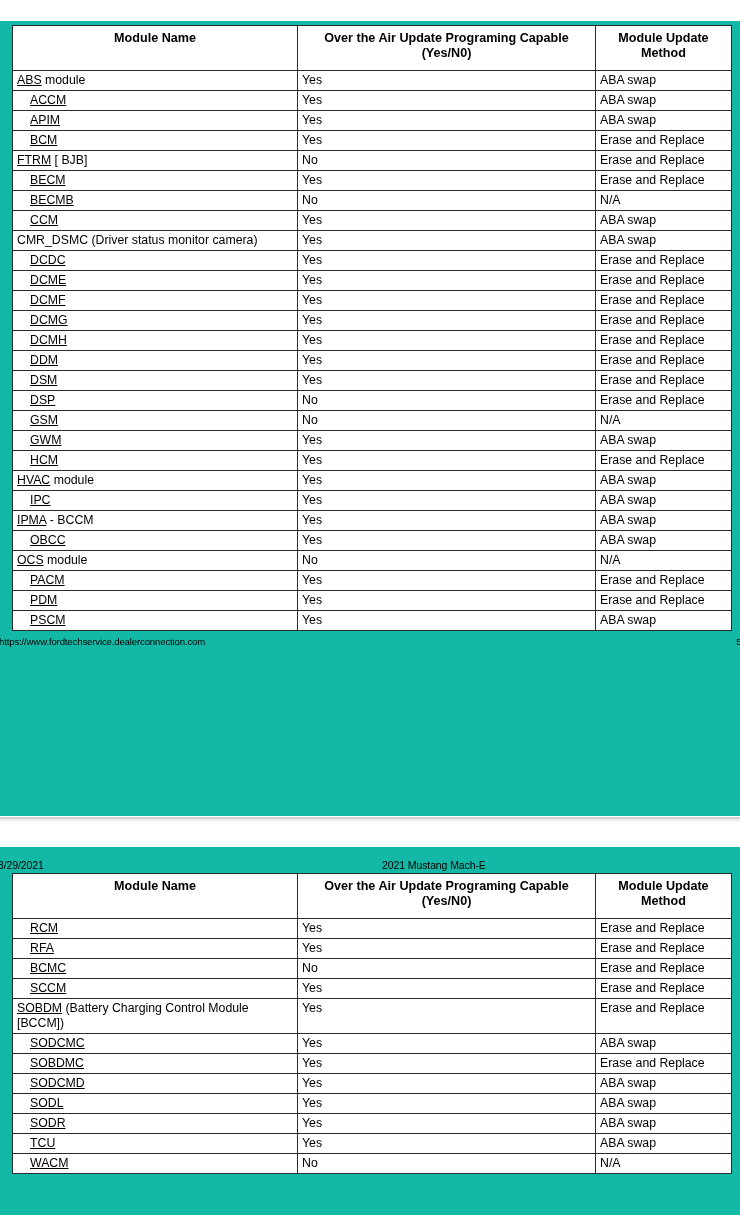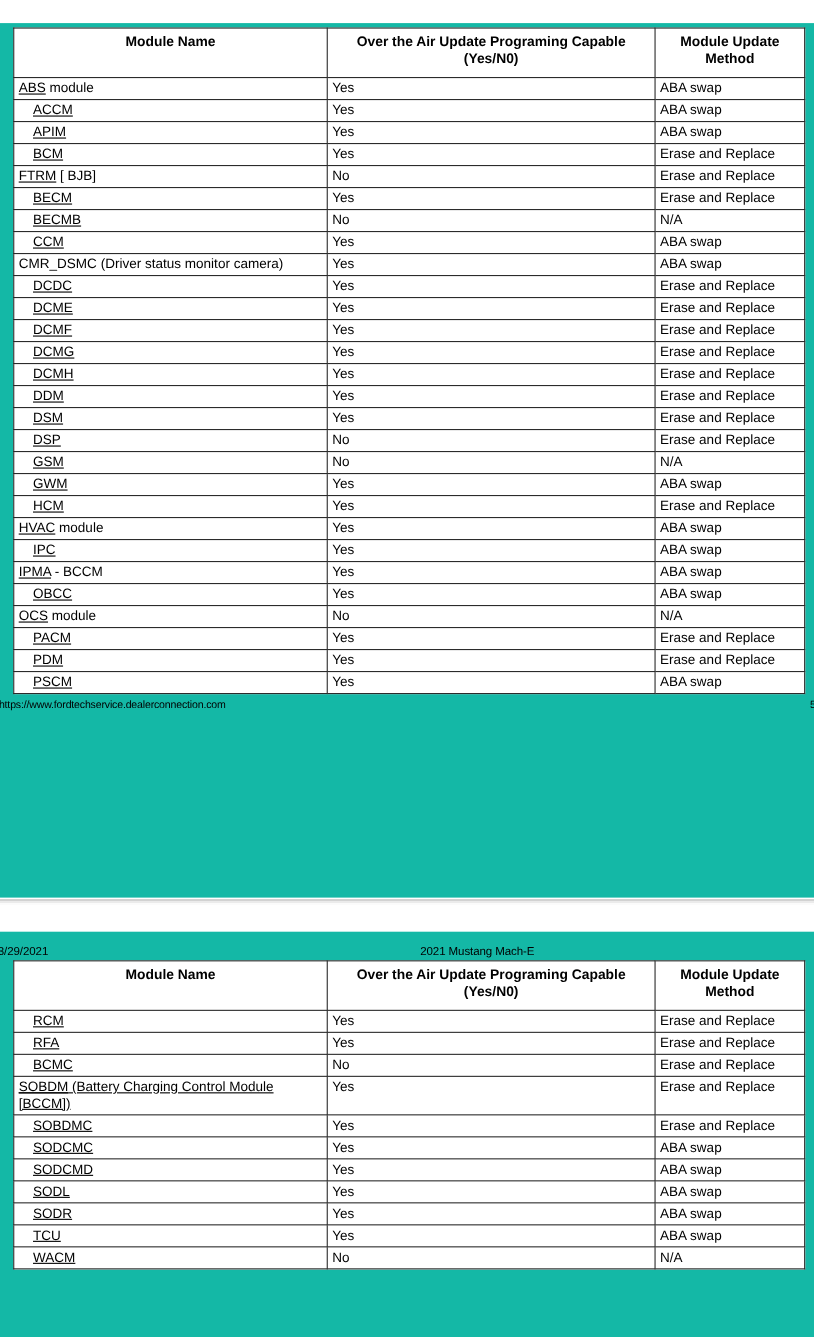--- a/index.html
+++ b/index.html
@@ -349,33 +349,38 @@
             <td class="cell-name"><span class="ind"></span><span class="u">RFA</span></td>
             <td class="cell-ota">Yes</td>
             <td class="cell-method">Erase and Replace</td>
           </tr>
           <tr>
             <td class="cell-name"><span class="ind"></span><span class="u">BCMC</span></td>
             <td class="cell-ota">No</td>
             <td class="cell-method">Erase and Replace</td>
           </tr>
           <tr>
-            <td class="cell-name" style="height: 21px; text-decoration: underline;"><span class="u">SOBDM</span><span> (Battery Charging Control Module [BCCM])</span></td>
-            <td class="cell-ota">Yes</td>
-            <td class="cell-method">Erase and Replace</td>
+            <td class="cell-name"><span class="ind"></span><span class="u">SCCM</span></td>
+            <td class="cell-ota">Yes</td>
+            <td class="cell-method">Erase and Replace</td>
+          </tr>
+          <tr>
+            <td class="cell-name" style="height: 21px;"><span class="u">SOBDM</span><span> (Battery Charging Control Module [BCCM])</span></td>
+            <td class="cell-ota">Yes</td>
+            <td class="cell-method">Erase and Replace</td>
+          </tr>
+          <tr>
+            <td class="cell-name"><span class="ind"></span><span class="u">SODCMC</span></td>
+            <td class="cell-ota">Yes</td>
+            <td class="cell-method">ABA swap</td>
           </tr>
           <tr>
             <td class="cell-name"><span class="ind"></span><span class="u">SOBDMC</span></td>
             <td class="cell-ota">Yes</td>
             <td class="cell-method">Erase and Replace</td>
-          </tr>
-          <tr>
-            <td class="cell-name"><span class="ind"></span><span class="u">SODCMC</span></td>
-            <td class="cell-ota">Yes</td>
-            <td class="cell-method">ABA swap</td>
           </tr>
           <tr>
             <td class="cell-name"><span class="ind"></span><span class="u">SODCMD</span></td>
             <td class="cell-ota">Yes</td>
             <td class="cell-method">ABA swap</td>
           </tr>
           <tr>
             <td class="cell-name"><span class="ind"></span><span class="u">SODL</span></td>
             <td class="cell-ota">Yes</td>
             <td class="cell-method">ABA swap</td>

